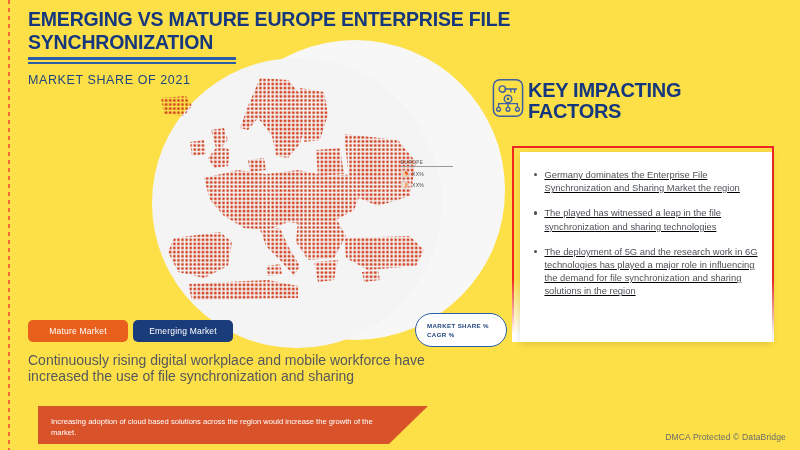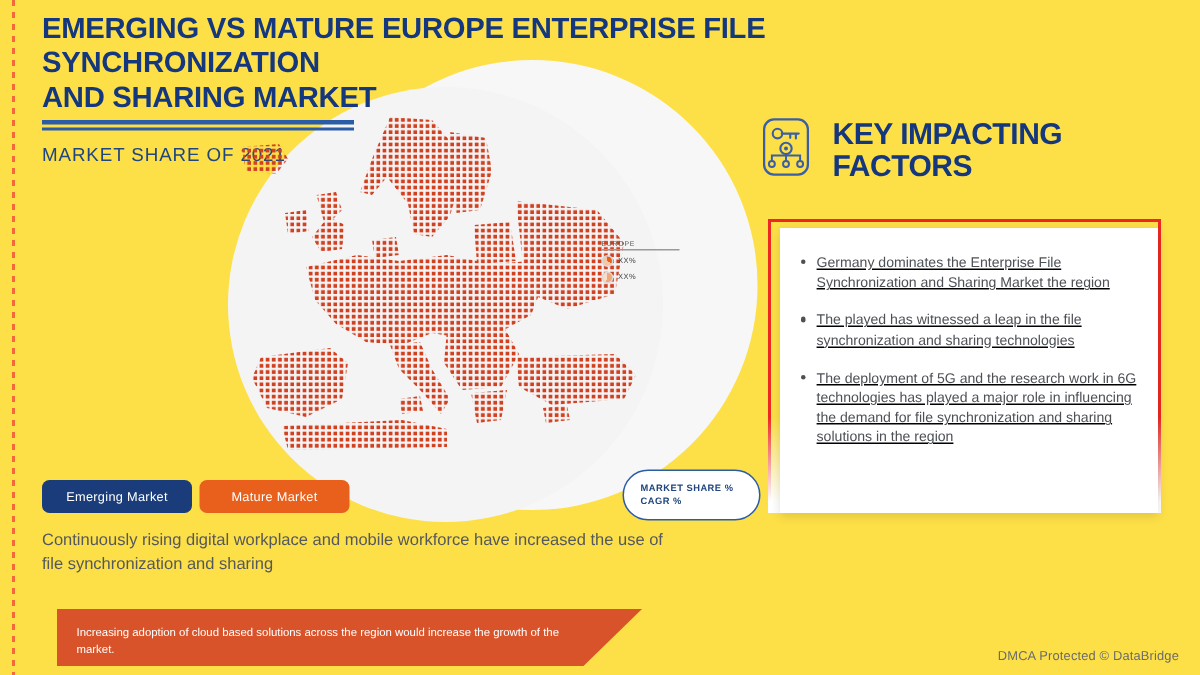--- a/index.html
+++ b/index.html
@@ -78,21 +78,21 @@
   .pill{
     height:22px;border-radius:5px;color:#fff;font-size:8.5px;
     display:flex;align-items:center;justify-content:center;letter-spacing:.2px;
   }
   .pill.mature{width:100px;background:#e8601c;}
   .pill.emerging{width:100px;background:#1b3c7a;}
 
   
   .body-copy{
     position:absolute;left:28px;top:352px;width:420px;
-    color:#55585c;font-size:11px;line-height:16px;
+    color:#55585c;font-size:14px;line-height:16px;
   }
 
   
   .share-pill{
     position:absolute;left:415px;top:313px;width:92px;height:34px;
     border:1px solid #2a5ca8;border-radius:17px;background:#fff;
     display:flex;flex-direction:column;justify-content:center;
     padding-left:11px;box-sizing:border-box;
   }
   .share-pill div{font-size:6.2px;font-weight:bold;color:#21467f;letter-spacing:.35px;line-height:9px;}
@@ -101,21 +101,21 @@
   .ribbon{
     position:absolute;left:28px;top:406px;width:390px;height:38px;
     background:#d9532a;
     clip-path:polygon(0 0,100% 0,90% 100%,0 100%);
     color:#fff;font-size:7.6px;line-height:11px;
     padding:10px 0 0 13px;box-sizing:border-box;margin-left:10px;
   }
   .ribbon span{display:block;width:330px;}
 
   
-  .kif-head{position:absolute;left:508px;top:78px;display:flex;gap:15px;align-items:flex-start;}
+  .kif-head{position:absolute;left:492px;top:78px;display:flex;gap:4px;align-items:flex-start;}
   .kif-icon{width:32px;height:40px;flex:none;}
   .kif-title{
     color:#15377e;font-size:20px;font-weight:bold;line-height:21px;
     letter-spacing:-0.3px;text-transform:uppercase;padding-top:2px;
   }
 
   .kif-box{
     position:absolute;left:512px;top:146px;width:258px;height:192px;
     border:2px solid #ee2722;
     background:transparent;
@@ -150,21 +150,20 @@
 
 <div id="stage">
 
   <div class="left-rail"></div>
 
   <div class="map-circle b"></div>
   <div class="map-circle"></div>
 
   <div class="title-wrap">
     <div class="title">EMERGING VS MATURE EUROPE ENTERPRISE FILE SYNCHRONIZATION</div>
-    <div class="title">AND SHARING MARKET</div>
     <div class="title-rule">
       <div class="r1"></div>
         <div class="r2"></div>
     </div>
     <div class="subtitle">MARKET SHARE OF 2021</div>
   </div>
 
   <svg class="map-svg" viewBox="0 0 300 250">
     <defs>
       <pattern id="dots" width="4.1" height="4.1" patternUnits="userSpaceOnUse">
@@ -216,22 +215,22 @@
       <span class="legend-dot"></span>
       <span class="legend-val">XX%</span>
     </div>
     <div class="legend-row">
       <span class="legend-dot two"></span>
       <span class="legend-val">XX%</span>
     </div>
   </div>
 
   <div class="pills">
+    <div class="pill mature">Mature Market</div>
     <div class="pill emerging">Emerging Market</div>
-    <div class="pill mature">Mature Market</div>
   </div>
 
   <div class="body-copy">Continuously rising digital workplace and mobile workforce have increased the use of file synchronization and sharing</div>
 
   <div class="share-pill">
     <div>MARKET SHARE %</div>
     <div>CAGR %</div>
   </div>
 
   <div class="ribbon">

